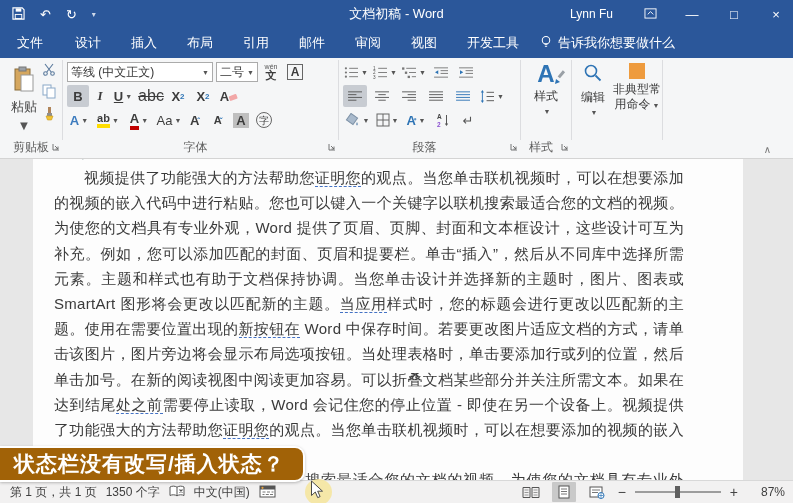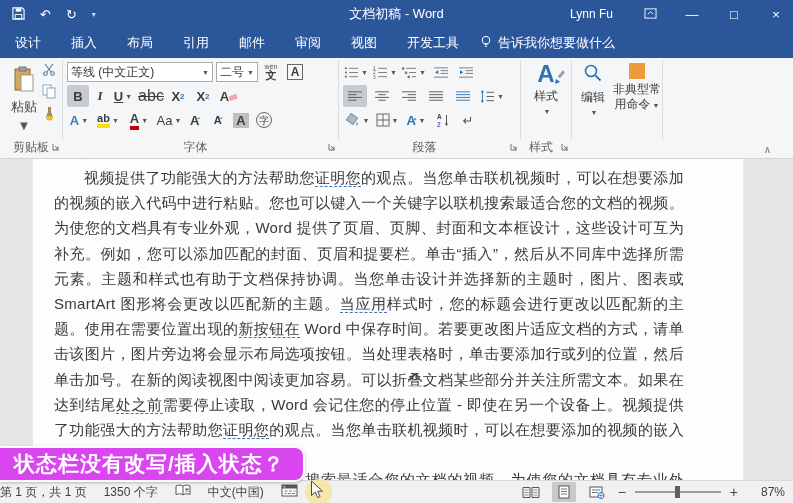--- a/index.html
+++ b/index.html
@@ -67,25 +67,25 @@
 
   
   .docarea{position:absolute;left:0;top:159px;width:793px;height:321px;background:#E7E7E7;overflow:hidden;}
   .page{position:absolute;left:33px;top:0;width:710px;height:321px;background:#FDFDFD;}
   .doctext{position:absolute;left:54px;top:6px;width:630px;color:#3a3a3a;font-size:15px;line-height:25.2px;text-align:justify;letter-spacing:.3px;}
   .doc-para{margin:0;text-indent:2em;}
   .misspell{border-bottom:1px dashed #4472C4;}
   .remnant{position:absolute;left:80px;top:-9px;font-size:12px;color:#9aa;}
 
   
-  .callout{position:absolute;left:0;top:446px;height:36px;display:flex;align-items:center;background:#d946ef;color:#fff;font-size:21px;font-weight:bold;letter-spacing:1px;padding:0 18px 0 14px;border:2px solid #fff;border-left:none;border-radius:0 10px 10px 0;box-shadow:0 1px 3px rgba(0,0,0,.25);z-index:40;}
+  .callout{position:absolute;left:0;top:446px;height:36px;display:flex;align-items:center;background:#a16207;color:#fff;font-size:21px;font-weight:bold;letter-spacing:1px;padding:0 18px 0 14px;border:2px solid #fff;border-left:none;border-radius:0 10px 10px 0;box-shadow:0 1px 3px rgba(0,0,0,.25);z-index:40;}
 
   
   .statusbar{position:absolute;left:0;top:480px;width:793px;height:23px;background:#F2F1F1;border-top:1px solid #D8D8D8;display:flex;align-items:center;font-size:12px;color:#3f3f3f;}
-  .sb-left{display:flex;align-items:flex-start;gap:17px;}
+  .sb-left{display:flex;align-items:flex-end;gap:9px;margin-left:10px;}
   .sb-right{position:absolute;right:8px;display:flex;align-items:center;gap:9px;}
   .viewbtn{width:24px;height:20px;display:flex;align-items:center;justify-content:center;border-radius:1px;}
   .viewbtn.sel{background:#C9C9C9;}
   .zoom-track{position:relative;width:86px;height:2px;background:#9c9c9c;}
   .zoom-handle{position:absolute;left:40px;top:-5px;width:5px;height:12px;background:#5f5f5f;}
   .zoom-label{width:38px;text-align:right;}
   .zo{font-size:14px;color:#444;}
 
   
   .cursor-halo{position:absolute;left:305px;top:479px;width:27px;height:26px;border-radius:50%;background:#F5E5A0;opacity:.9;z-index:50;}
@@ -118,20 +118,21 @@
             <path d="M4 8 l3 -3 l3 3" fill="none" stroke="#fff"></path>
           </svg>
       </span>
       <span class="winctl">—</span>
       <span class="winctl">□</span>
       <span class="winctl">×</span>
     </div>
   </div>
 
   <div class="tabrow">
+    <div class="tab file">文件</div>
     <div style="display:flex">
         <div class="tab">设计</div>
         <div class="tab">插入</div>
         <div class="tab">布局</div>
         <div class="tab">引用</div>
         <div class="tab">邮件</div>
         <div class="tab">审阅</div>
         <div class="tab">视图</div>
         <div class="tab">开发工具</div>
       </div>

